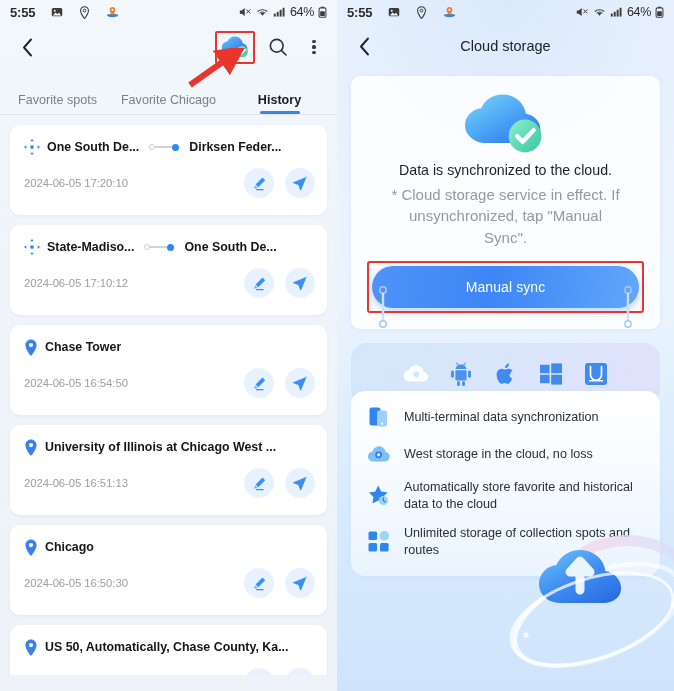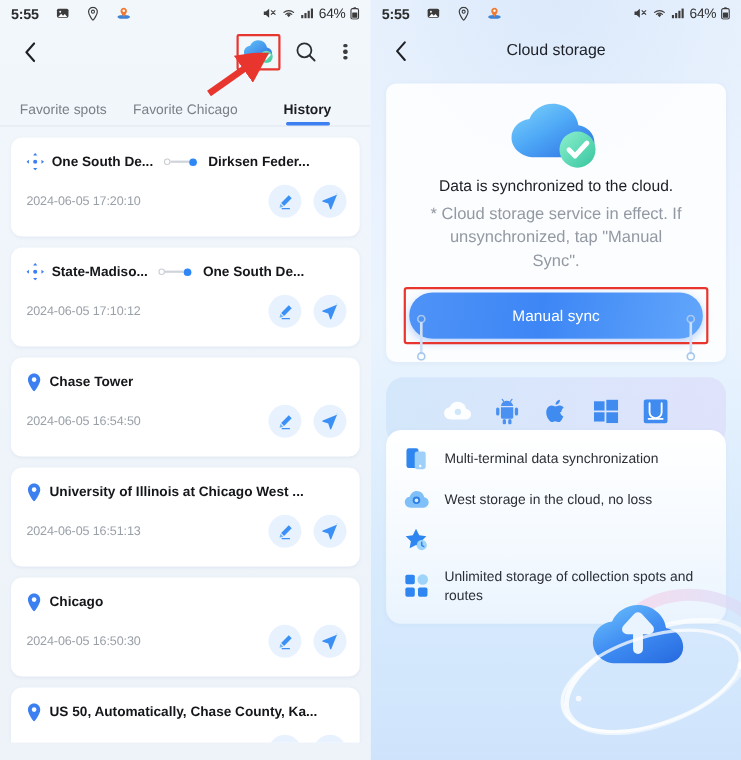--- a/index.html
+++ b/index.html
@@ -672,20 +672,21 @@
         <span class="f-text">West storage in the cloud, no loss</span>
       </div>
       <div class="feature">
         <span class="f-icon ico">
           <svg width="24" height="24" viewBox="0 0 24 24">
             <path d="M11.2 1.6l2.9 5.9 6.5.9-4.7 4.6 1.1 6.5-5.8-3.1-5.8 3.1 1.1-6.5L1.8 8.4l6.5-.9z" fill="#2f86f0"></path>
             <circle cx="16.4" cy="16.6" r="4.6" fill="#9fd4fa"></circle>
             <path d="M16.4 13.9v2.8l1.9 1.2" stroke="#2f86f0" stroke-width="1.3" fill="none" stroke-linecap="round"></path>
           </svg>
         </span>
+        <span class="f-text">Automatically store favorite and historical data to the cloud</span>
       </div>
       <div class="feature">
         <span class="f-icon ico">
           <svg width="24" height="24" viewBox="0 0 24 24">
             <rect x="1.5" y="1.5" width="8.6" height="8.6" rx="1.6" fill="#2f86f0"></rect>
             <rect x="1.5" y="13" width="8.6" height="8.6" rx="1.6" fill="#2f86f0"></rect>
             <rect x="13" y="13" width="8.6" height="8.6" rx="1.6" fill="#2f86f0"></rect>
             <circle cx="17.3" cy="5.8" r="4.8" fill="#9fd4fa"></circle>
           </svg>
         </span>

